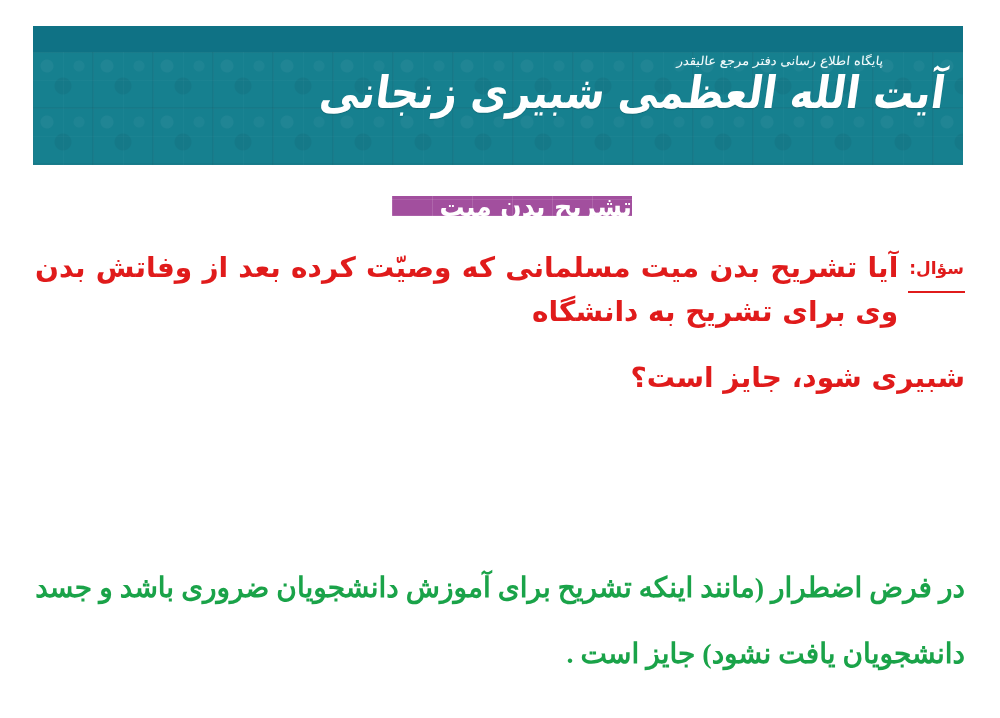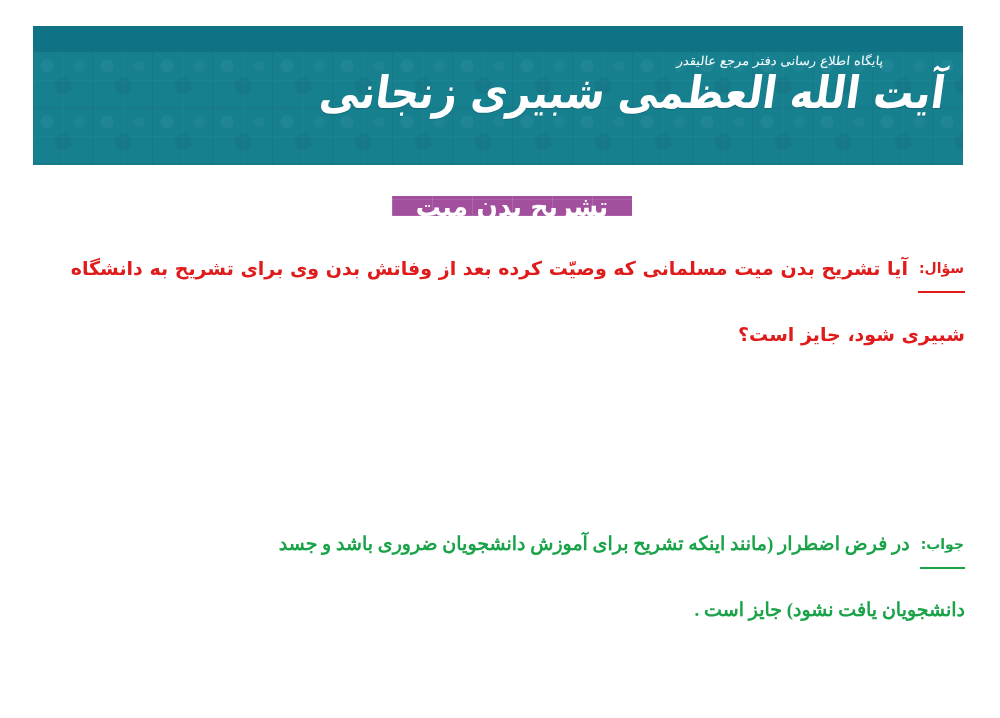--- a/index.html
+++ b/index.html
@@ -105,21 +105,20 @@
   
   .title-ribbon {
     position: absolute;
     left: 392px;
     top: 196px;
     width: 240px;
     height: 20px;
     background: #a24f9e;
     display: flex;
     align-items: center;
-    justify-content: center;
     overflow: hidden;
   }
   .title-ribbon::before {
     content: "";
     position: absolute;
     inset: 0;
     background-image:
       repeating-linear-gradient(90deg, rgba(255,255,255,0.13) 0 1px, rgba(255,255,255,0) 1px 40px),
       repeating-linear-gradient(0deg, rgba(255,255,255,0.10) 0 1px, rgba(255,255,255,0) 1px 16px);
     pointer-events: none;
@@ -147,33 +146,33 @@
     position: relative;
     width: 930px;
     margin: 0 auto;
     direction: rtl;
   }
   .qa-row.question { margin-top: 0; }
   .qa-row.answer   { margin-top: 166px; }
 
   .qa-label {
     float: right;
-    font-size: 14px;
+    font-size: 17px;
     font-weight: 700;
     line-height: 44px;
     border-bottom: 2px solid currentColor;
     padding: 0 1px 1px 1px;
     margin-left: 10px;
     white-space: nowrap;
   }
   .qa-label.q { color: #e01b1b; }
   .qa-label.a { color: #1aa349; }
 
   .qa-text {
-    font-size: 19px;
+    font-size: 28px;
     font-weight: 700;
     line-height: 44px;
     text-align: justify;
     text-align-last: right;
     letter-spacing: -0.2px;
   }
   .qa-text.q { color: #e01b1b; }
   .qa-text.a { color: #1aa349; font-family: Liberation Serif, serif; }
 
   .qa-line2 {
@@ -208,21 +207,20 @@
 
     <div class="qa-row question clearfix">
       <span class="qa-label q">سؤال:</span>
       <div class="qa-text q">
         <span>آیا تشریح بدن میت مسلمانی که وصیّت کرده بعد از وفاتش بدن وی برای تشریح به دانشگاه</span>
         <span class="qa-line2">شبیری شود، جایز است؟</span>
       </div>
     </div>
 
     <div class="qa-row answer clearfix">
-      <span class="qa-label a">جواب:</span>
       <div class="qa-text a">
         <span>در فرض اضطرار (مانند اینکه تشریح برای آموزش دانشجویان ضروری باشد و جسد</span>
         <span class="qa-line2">دانشجویان یافت نشود) جایز است .</span>
       </div>
     </div>
 
   </div>
 
 </div>
 

